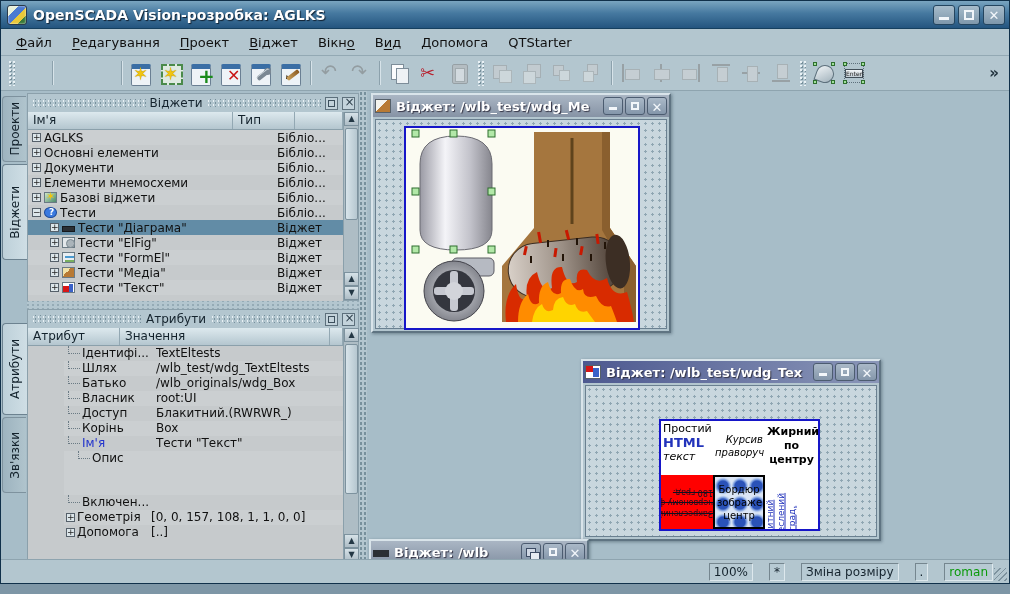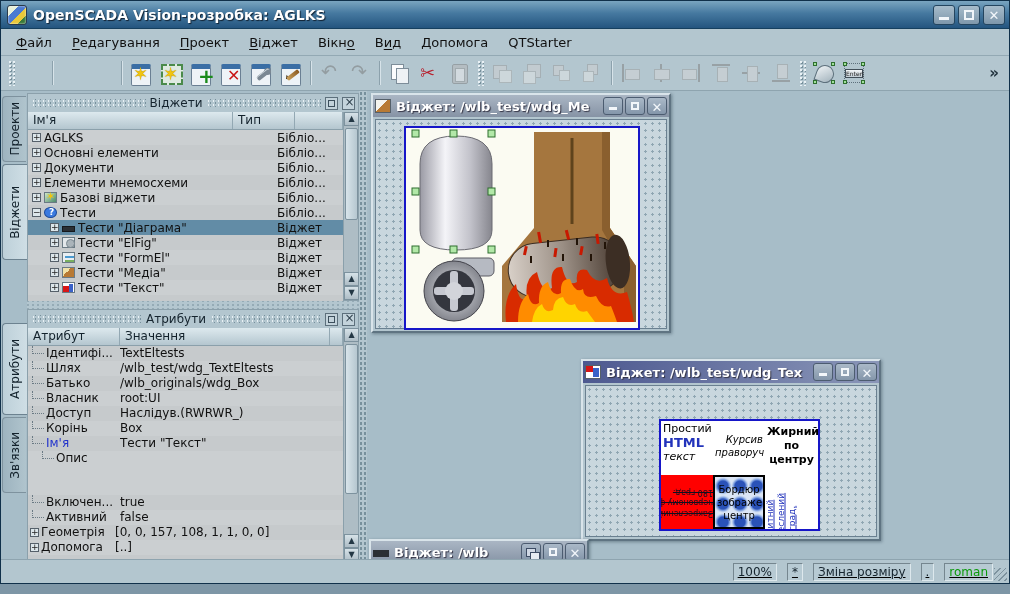--- a/index.html
+++ b/index.html
@@ -125,21 +125,21 @@
   .scrollv { position:absolute; right:0; top:0; width:15px; background:#aebdc5; border-left:1px solid #8ba0ab; }
   .sc-btn { width:15px; height:14px; background:linear-gradient(180deg,#d6e2e8,#aebdc6); border:1px solid #7d929e; font-size:8px; line-height:12px; text-align:center; color:#243845; cursor:pointer; }
   .sc-thumb { position:absolute; left:1px; width:13px; background:linear-gradient(90deg,#d8e4ea,#b6c7d0); border:1px solid #7d929e; border-radius:2px; cursor:pointer; }
 
   .hsplit { position:absolute; left:0; width:332px; height:8px;
     background-image:radial-gradient(#77909c 1px, rgba(0,0,0,0) 1.1px); background-size:5px 4px; background-position:center; background-color:#b3c6cf; cursor:row-resize; }
   .vsplit { position:absolute; left:358px; top:0; width:8px; height:480px;
     background-image:radial-gradient(#77909c 1px, rgba(0,0,0,0) 1.1px); background-size:4px 5px; background-color:#b3c6cf; cursor:col-resize; }
 
   
-  .arow { display:flex; align-items:flex-start; min-height:15px; font-size:12px; color:#111; cursor:pointer; }
+  .arow { display:flex; align-items:flex-start; min-height:15px; font-size:12px; color:#111; cursor:pointer;margin-left:36px; }
   .arow:nth-child(even) { background:#cbcfd1; }
   .branch { width:12px; height:8px; border-left:1px dotted #6a7a84; border-bottom:1px dotted #6a7a84; margin:0 2px 0 4px; flex:none; }
   .cell-attr { width:74px; flex:none; overflow:hidden; white-space:nowrap; }
   .cell-val { flex:1; overflow:hidden; white-space:nowrap; }
 
   
   .mdi { position:absolute; left:366px; top:0; width:644px; height:480px; background:#a7bdc8; overflow:hidden; }
   .child { position:absolute; border:2px solid; border-color:#d9e4ea #5f7482 #5f7482 #d9e4ea; background:#b3c6cf; box-shadow:1px 1px 3px rgba(20,40,55,.4); }
   .child-title { height:22px; display:flex; align-items:center; padding:0 2px; gap:2px; }
   .ct-inactive { background:linear-gradient(180deg,#aab6c4,#8693a5); }
@@ -168,21 +168,21 @@
   .tc-bl .rot div { font-size:8px; text-decoration:line-through; color:#101020; line-height:1.35; white-space:nowrap; }
   .tc-bc { border:2px solid #000; text-align:center; line-height:1.3; font-size:10px;
      background-color:#dce6f6;
      background-image:radial-gradient(circle at 8px 9px, #2a52b8 5px, #7e9fe0 6.5px, #c8d8f0 8px, rgba(0,0,0,0) 9px);
      background-size:17px 18px; display:flex; flex-direction:column; justify-content:center; }
   .tc-br .rot { position:absolute; left:-28px; top:24px; width:108px; height:53px; transform:rotate(-90deg); display:flex; flex-direction:column; align-items:center; }
   .tc-br .rot div { font-size:9px; color:#2233bb; text-decoration:underline; white-space:nowrap; line-height:1.2; }
 
   
   .statusbar { position:absolute; left:0; right:0; bottom:0; height:24px; background:#b3c6cf; border-top:1px solid #8ea4af;
-    display:flex; align-items:center; justify-content:flex-end; gap:10px; padding:0 16px 0 4px;text-decoration:underline; }
+    display:flex; align-items:center; justify-content:flex-end; gap:16px; padding:0 16px 0 4px; }
   .status-box { border:1px solid; border-color:#75868f #dde8ed #dde8ed #75868f; padding:0 4px; font-size:12px; height:18px; line-height:16px; color:#15242e; background:#b7cad3; }
   .grip { position:absolute; right:2px; bottom:2px; width:13px; height:13px;
     background:repeating-linear-gradient(135deg, #7d929e 0 1px, rgba(0,0,0,0) 1px 4px); cursor:nwse-resize; }
 </style>
 </head>
 <body>
 
 <div class="app">
 
   <div class="titlebar">
@@ -464,46 +464,40 @@
               <span class="cell-val">/wlb_originals/wdg_Box</span>
             </div>
             <div class="arow">
               <span class="branch"></span>
               <span class="cell-attr">Власник</span>
               <span class="cell-val">root:UI</span>
             </div>
             <div class="arow">
               <span class="branch"></span>
               <span class="cell-attr">Доступ</span>
-              <span class="cell-val">Наслідув.(RWRWR_)</span>
+              <span class="cell-val">Блакитний.(RWRWR_)</span>
             </div>
             <div class="arow">
               <span class="branch"></span>
               <span class="cell-attr">Корінь</span>
               <span class="cell-val">Box</span>
             </div>
             <div class="arow">
               <span class="branch"></span>
               <span class="cell-attr" style="color: rgb(34, 51, 204);">Ім'я</span>
               <span class="cell-val">Тести "Текст"</span>
             </div>
             <div class="arow" style="min-height: 44px; padding-left: 10px;">
               <span class="branch"></span>
               <span class="cell-attr">Опис</span>
               <span class="cell-val"></span>
             </div>
             <div class="arow">
               <span class="branch"></span>
               <span class="cell-attr">Включен...</span>
-              <span class="cell-val">true</span>
-            </div>
-            <div class="arow">
-              <span class="branch"></span>
-              <span class="cell-attr">Активний</span>
-              <span class="cell-val">false</span>
             </div>
             <div class="arow">
               <span class="exp" style="margin: 3px 2px 0px;">+</span>
               <span class="cell-attr">Геометрія</span>
               <span class="cell-val">[0, 0, 157, 108, 1, 1, 0, 0]</span>
             </div>
             <div class="arow">
               <span class="exp" style="margin: 3px 2px 0px;">+</span>
               <span class="cell-attr">Допомога</span>
               <span class="cell-val">[..]</span>

